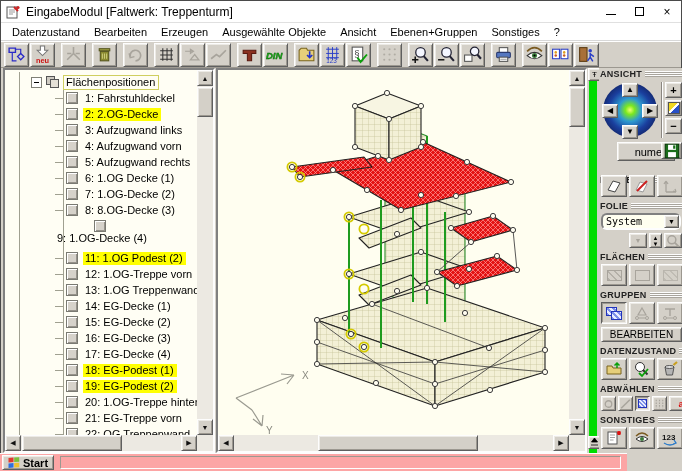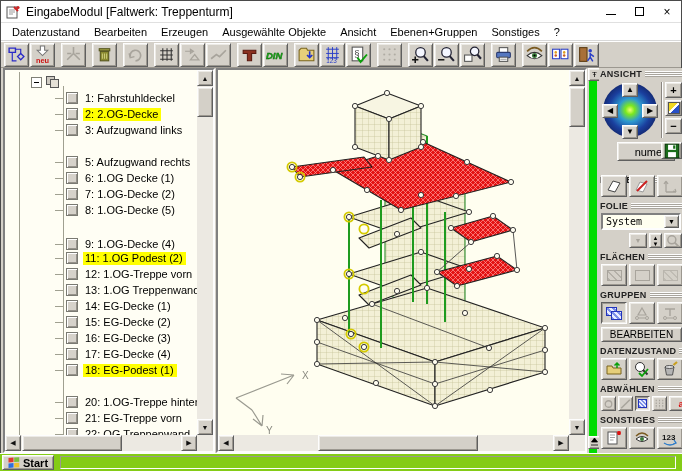--- a/index.html
+++ b/index.html
@@ -83,21 +83,21 @@
   .combobtn { width:15px; height:13px; font-size:7px; line-height:11px; text-align:center; }
   .hatchgray { width:15px; height:11px; border:1px solid #a8a49c; background:repeating-linear-gradient(45deg,#b4b0a8 0 2px,transparent 2px 5px); }
   .g1a { position:relative; width:16px; height:13px; }
   .g1a i { position:absolute; width:11px; height:9px; border:1px solid #2233bb; background:repeating-linear-gradient(45deg,#7c90e8 0 2px,#e8ecff 2px 4px); }
   .g1a i:first-child { left:0; top:0; }
   .g1a i:last-child { left:5px; top:4px; }
   .alle { color:#dd1111; font-weight:bold; font-size:9px; }
   .disabledtxt { color:#a8a49c; }
 
   
-  .taskbar { position:absolute; left:0; top:453px; width:682px; height:18px; background:#84cc16; border-top:1px solid #fdfdfd; display:flex; align-items:center; padding:1px 2px; }
+  .taskbar { position:absolute; left:0; top:453px; width:627px; height:18px; background:#fca5a5; border-top:1px solid #fdfdfd; display:flex; align-items:center; padding:1px 2px; }
   .startbtn { height:15px; display:flex; align-items:center; padding:0 5px; font-weight:bold; font-size:11px; }
   .startbtn svg { width:12px; height:12px; margin-right:3px; }
   .tray { flex:1; height:13px; margin-left:6px; margin-right:4px; border:1px solid; border-color:#9c9890 #fdfdfd #fdfdfd #9c9890; }
 
   .axislabel { fill:#8a8a80; font-size:10px; font-family:"Liberation Sans",sans-serif; }
 </style>
 </head>
 <body>
 
 <div class="screen">
@@ -297,57 +297,63 @@
         <div class="treebox">
           <div class="treecontent">
             <div class="trunk1"></div>
             <div class="trunk2"></div>
             <div class="trow" style="left:24px; top:2px;">
               <span class="expbox"></span>
               <span class="layersicon">
                   <i></i>
                   <i></i>
                 </span>
+              <span class="rootlabel">Flächenpositionen</span>
             </div>
             <div class="trow" style="left:48px; top:18px;">
                 <span class="conn"></span>
                 <span class="sq"></span>
                 <span class="tlabel">1: Fahrstuhldeckel</span>
               </div>
             <div class="trow" style="left:48px; top:34px;">
                 <span class="conn"></span>
                 <span class="sq"></span>
                 <span class="tlabel hl">2: 2.OG-Decke</span>
               </div>
             <div class="trow" style="left:48px; top:50px;">
                 <span class="conn"></span>
                 <span class="sq"></span>
                 <span class="tlabel">3: Aufzugwand links</span>
               </div>
+            <div class="trow" style="left:48px; top:66px;">
+                <span class="conn"></span>
+                <span class="sq"></span>
+                <span class="tlabel">4: Aufzugwand vorn</span>
+              </div>
             <div class="trow" style="left:48px; top:82px;">
                 <span class="conn"></span>
                 <span class="sq"></span>
                 <span class="tlabel">5: Aufzugwand rechts</span>
               </div>
             <div class="trow" style="left:48px; top:98px;">
                 <span class="conn"></span>
                 <span class="sq"></span>
                 <span class="tlabel">6: 1.OG Decke (1)</span>
               </div>
             <div class="trow" style="left:48px; top:114px;">
                 <span class="conn"></span>
                 <span class="sq"></span>
                 <span class="tlabel">7: 1.OG-Decke (2)</span>
               </div>
             <div class="trow" style="left:48px; top:130px;">
                 <span class="conn"></span>
                 <span class="sq"></span>
-                <span class="tlabel">8: 1.OG-Decke (5)</span>
-              </div>
-            <div class="trow" style="left:48px; top:164px;">
+                <span class="tlabel">8: 8.OG-Decke (3)</span>
+              </div>
+            <div class="trow" style="left:48px; top:148px;flex-direction:column;">
                 <span class="conn"></span>
                 <span class="sq"></span>
                 <span class="tlabel">9: 1.OG-Decke (4)</span>
               </div>
             <div class="trow" style="left:48px; top:178px;align-items:center;">
                 <span class="conn"></span>
                 <span class="sq"></span>
                 <span class="tlabel hl">11: 1.OG Podest (2)</span>
               </div>
             <div class="trow" style="left:48px; top:194px;">
@@ -377,20 +383,25 @@
               </div>
             <div class="trow" style="left:48px; top:274px;">
                 <span class="conn"></span>
                 <span class="sq"></span>
                 <span class="tlabel">17: EG-Decke (4)</span>
               </div>
             <div class="trow" style="left:48px; top:290px;">
                 <span class="conn"></span>
                 <span class="sq"></span>
                 <span class="tlabel hl">18: EG-Podest (1)</span>
+              </div>
+            <div class="trow" style="left:48px; top:306px;">
+                <span class="conn"></span>
+                <span class="sq"></span>
+                <span class="tlabel hl">19: EG-Podest (2)</span>
               </div>
             <div class="trow" style="left:48px; top:322px;">
                 <span class="conn"></span>
                 <span class="sq"></span>
                 <span class="tlabel">20: 1.OG-Treppe hinten</span>
               </div>
             <div class="trow" style="left:48px; top:338px;">
                 <span class="conn"></span>
                 <span class="sq"></span>
                 <span class="tlabel">21: EG-Treppe vorn</span>
@@ -601,21 +612,21 @@
         <div class="pbtn b3" style="left:58px; top:107px; width:26px; height:22px;">
             <svg viewBox="0 0 18 18">
               <path d="M5 15V4M5 15h10M5 4l-2 3M5 4l2 3M15 15l-3-1M15 15l-1-3" stroke="#a8a49c" stroke-width="1.3" fill="none"></path>
             </svg>
           </div>
 
         <div class="phead" style="top:133px;">
             <span>FOLIE</span>
             <span class="ridge"></span>
           </div>
-        <div class="combo" style="top:145px;">
+        <div class="combo" style="top:145px;border-radius:6px;">
           <span class="combotext">System</span>
           <span class="combobtn b3">▼</span>
         </div>
         <div class="pbtn b3" style="left:30px; top:165px; width:18px; height:15px;">
             <span class="disabledtxt" style="font-size:7px;">▼</span>
           </div>
         <div class="pbtn b3" style="left:50px; top:165px; width:13px; height:15px; flex-direction:column;">
             <span style="font-size:6px; line-height:6px;">▲</span>
             <span style="font-size:6px; line-height:6px;">▼</span>
           </div>

